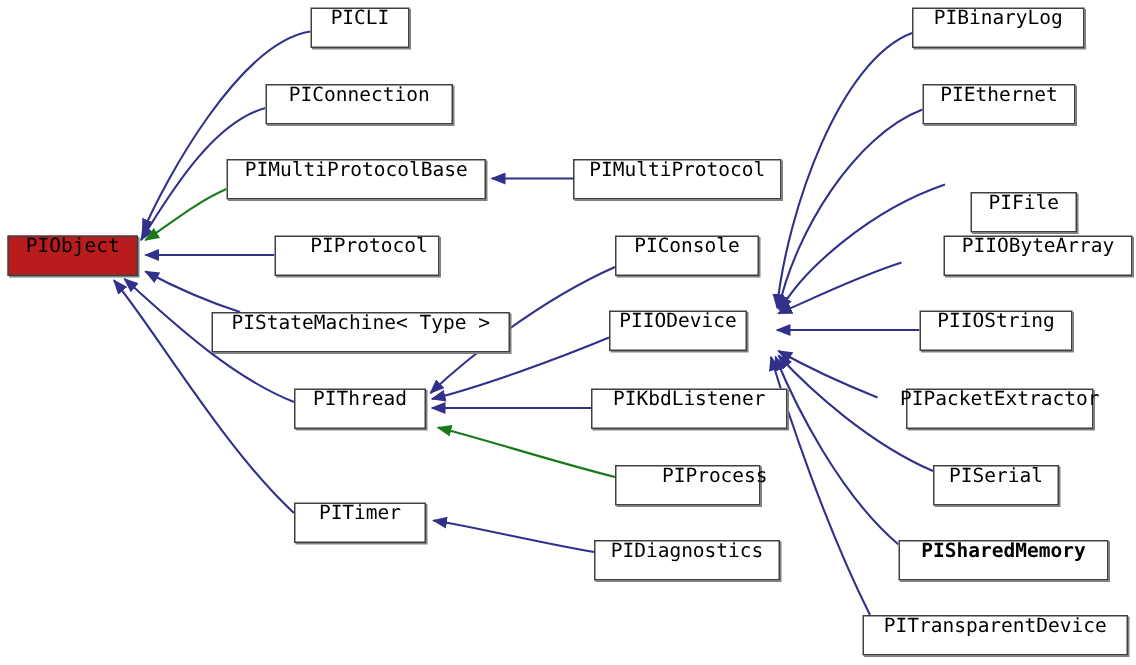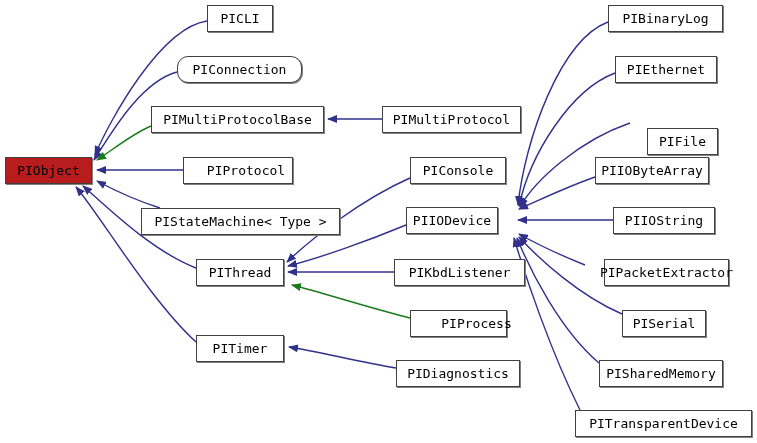--- a/index.html
+++ b/index.html
@@ -22,21 +22,21 @@
     width: 757px;
     height: 443px;
   }
   .node-box {
     position: absolute;
     box-sizing: border-box;
     background: #ffffff;
     border: 1px solid #404040;
     box-shadow: 1px 1px 0 0 #808080;
     display: flex;
-    align-items: center;
+    align-items: flex-start;
     justify-content: center;
     white-space: nowrap;
   }
   .node-box.root-node {
     background: #b91c1c;
   }
   .node-label {
     font-family: "DejaVu Sans Mono", "Liberation Mono", monospace;
     font-size: 13px;
     line-height: 13px;
@@ -82,21 +82,21 @@
         <path d="M 580,410 C 550,350 525,275 514,238" fill="none" stroke="#31318c" stroke-width="1.4" marker-end="url(#arrow-public)"></path>
       </g>
   </svg>
   <div id="nodes-layer">
       <div class="node-box root-node" style="left: 5px; top: 157px; width: 87px; height: 27px;">
         <span class="node-label">PIObject</span>
       </div>
       <div class="node-box" style="left: 207px; top: 5px; width: 66px; height: 27px;">
         <span class="node-label">PICLI</span>
       </div>
-      <div class="node-box" style="left: 177px; top: 56px; width: 125px; height: 27px; border-radius: 11px;">
+      <div class="node-box" style="left: 177px; top: 56px; width: 125px; height: 27px;">
         <span class="node-label">PIConnection</span>
       </div>
       <div class="node-box" style="left: 151px; top: 106px; width: 173px; height: 27px;">
         <span class="node-label">PIMultiProtocolBase</span>
       </div>
       <div class="node-box" style="left: 183px; top: 157px; width: 110px; height: 27px; padding-left: 16px;">
         <span class="node-label">PIProtocol</span>
       </div>
       <div class="node-box" style="left: 141px; top: 208px; width: 199px; height: 27px;">
         <span class="node-label">PIStateMachine&lt; Type &gt;</span>
@@ -127,32 +127,32 @@
       </div>
       <div class="node-box" style="left: 608px; top: 5px; width: 115px; height: 27px;">
         <span class="node-label">PIBinaryLog</span>
       </div>
       <div class="node-box" style="left: 615px; top: 56px; width: 102px; height: 27px;">
         <span class="node-label">PIEthernet</span>
       </div>
       <div class="node-box" style="left: 647px; top: 106px; width: 71px; height: 27px; margin-top: 22px;">
         <span class="node-label">PIFile</span>
       </div>
-      <div class="node-box" style="left: 595px; top: 157px; width: 114px; height: 27px;">
+      <div class="node-box" style="left: 629px; top: 157px; width: 126px; height: 27px;">
         <span class="node-label">PIIOByteArray</span>
       </div>
       <div class="node-box" style="left: 613px; top: 207px; width: 102px; height: 27px;">
         <span class="node-label">PIIOString</span>
       </div>
       <div class="node-box" style="left: 604px; top: 259px; width: 125px; height: 27px;">
         <span class="node-label">PIPacketExtractor</span>
       </div>
       <div class="node-box" style="left: 622px; top: 310px; width: 84px; height: 27px;">
         <span class="node-label">PISerial</span>
       </div>
-      <div class="node-box" style="left: 599px; top: 360px; width: 124px; height: 27px;">
+      <div class="node-box" style="left: 599px; top: 360px; width: 140px; height: 27px; font-weight: bold;">
         <span class="node-label">PISharedMemory</span>
       </div>
       <div class="node-box" style="left: 575px; top: 410px; width: 177px; height: 27px;">
         <span class="node-label">PITransparentDevice</span>
       </div>
     </div>
 </div>
 
 </body></html>

